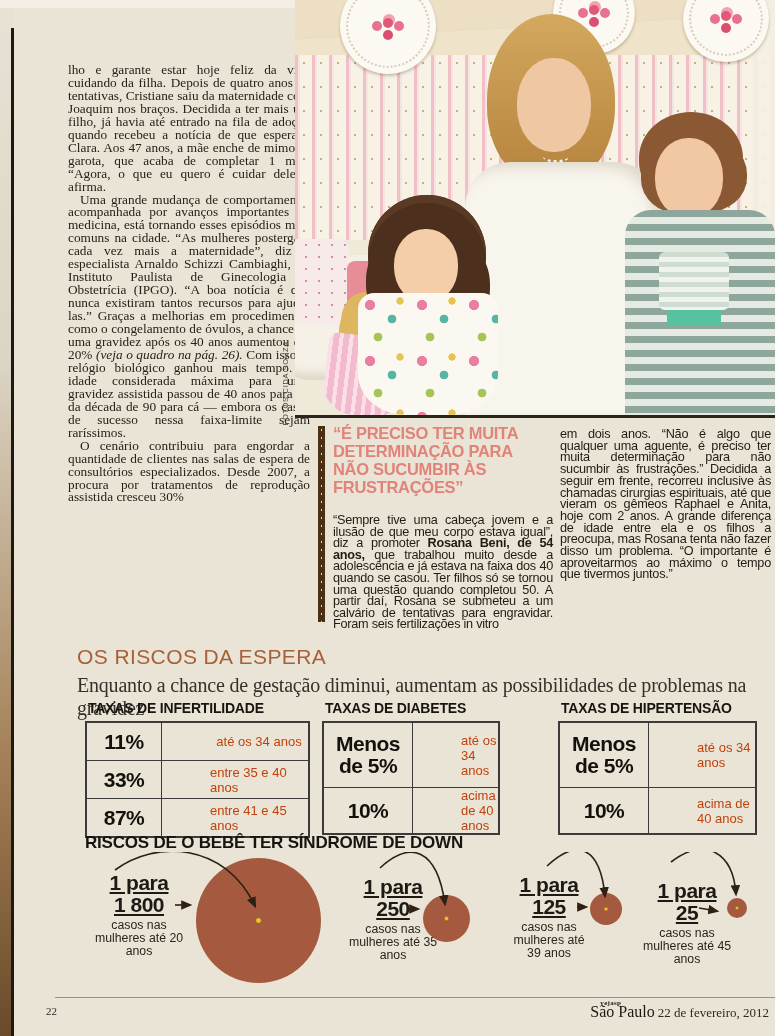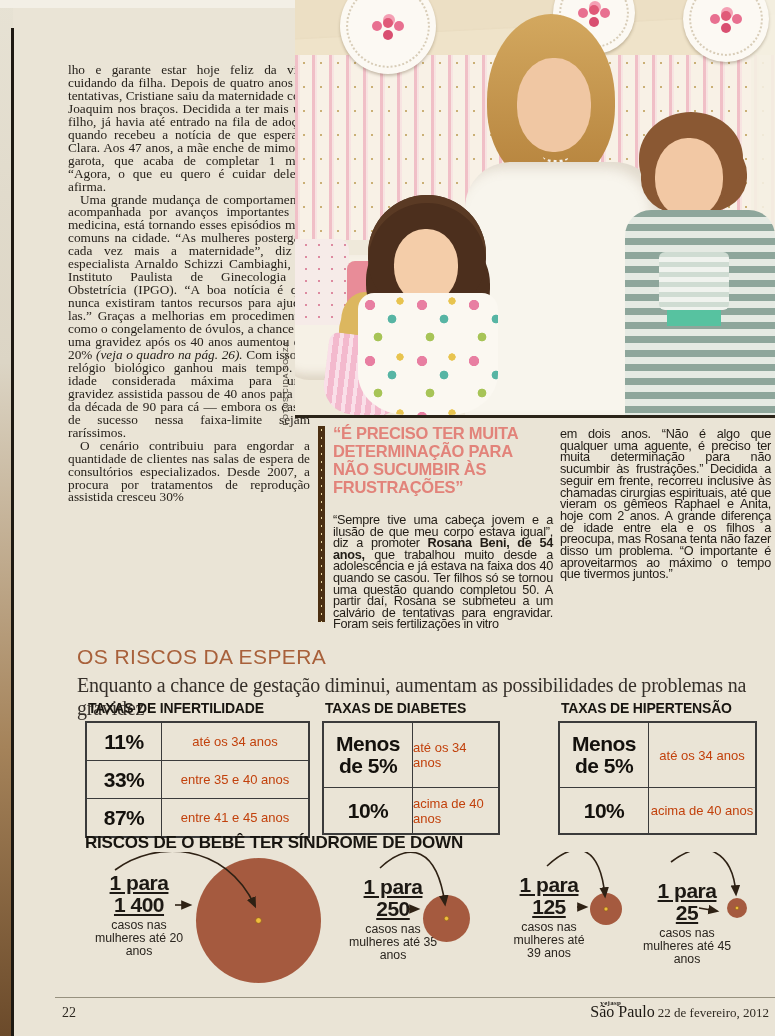--- a/index.html
+++ b/index.html
@@ -122,21 +122,21 @@
   
   .info-title{position:absolute;left:77px;top:645px;font-size:21px;letter-spacing:.4px;color:#a8603a;}
   .info-subtitle{position:absolute;left:77px;top:674px;font-size:20px;letter-spacing:-.2px;color:#36302а;font-family:Liberation Serif, serif;}
   .info-subtitle{color:#36302a;}
   .tblock{position:absolute;}
   .tb1{left:85px;top:700px;width:225px;}
   .tb2{left:322px;top:700px;width:178px;}
   .tb3{left:558px;top:700px;width:199px;}
   .ttitle{font-size:14px;font-weight:bold;letter-spacing:-.2px;margin:0 0 5px 3px;color:#181510;}
   .rtable{border:2px solid #3b3b3b;}
-  .trow{display:flex;border-top:1px solid #3b3b3b;}
+  .trow{display:flex;border-top:1px solid #3b3b3b;gap:48px;}
   .trow:first-child{border-top:none;}
   .tval{width:74px;border-right:1px solid #3b3b3b;display:flex;align-items:center;justify-content:center;
     font-weight:bold;font-size:21px;letter-spacing:-.5px;white-space:pre-line;text-align:center;line-height:22px;color:#14110d;}
   .tb2 .tval,.tb3 .tval{width:88px;}
   .tlab{flex:1;display:flex;align-items:center;justify-content:center;font-size:13px;color:#c2410c;}
   .rh-sm{height:37px;}
   .rh-lg{height:64px;}
   .rh-md{height:45px;}
 
   .down-title{position:absolute;left:85px;top:833px;font-size:17px;font-weight:bold;letter-spacing:-.2px;color:#181510;}
@@ -150,21 +150,21 @@
   .dt4{left:556px;top:28px;width:92px;}
   .dcircle{position:absolute;border-radius:50%;background:#a55a3f;}
   .dc1{left:111px;top:6px;width:125px;height:125px;}
   .dc2{left:338px;top:43px;width:47px;height:47px;}
   .dc3{left:505px;top:41px;width:32px;height:32px;}
   .dc4{left:642px;top:46px;width:20px;height:20px;}
   #down-arrows{position:absolute;left:0;top:0;pointer-events:none;}
 
   
   .footer-rule{position:absolute;left:55px;right:0;top:997px;height:1px;background:#97917f;}
-  .page-number{position:absolute;left:62px;top:1005px;font-family:"Liberation Serif",serif;font-size:14px;color:#2c2720;}
+  .page-number{position:absolute;left:46px;top:1005px;font-family:"Liberation Serif",serif;font-size:11px;color:#2c2720;}
   .footer-logo{position:absolute;right:6px;top:999px;text-align:left;color:#1d1914;}
   .logo-top{font-family:"Liberation Serif",serif;font-size:7px;font-weight:bold;margin:0 0 -4px 10px;letter-spacing:.3px;}
   .logo-main{font-family:"Liberation Serif",serif;font-size:16px;}
   .logo-date{font-size:13px;color:#2f2a22;margin-left:3px;}
 </style>
 </head>
 <body>
 
 <div class="binding"></div>
 <div class="binding-line"></div>
@@ -278,21 +278,21 @@
         <div class="tlab">acima de 40 anos</div>
       </div>
   </div>
 </div>
 
 <div class="down-title">RISCOS DE O BEBÊ TER SÍNDROME DE DOWN</div>
 
 <div id="down-canvas">
   <div class="dt dt1">
     <div class="ratio">1 para</div>
-    <div class="ratio">1 400</div>
+    <div class="ratio">1 800</div>
     <div class="cap">casos nas mulheres até 20 anos</div>
   </div>
   <div class="dt dt2">
     <div class="ratio">1 para</div>
     <div class="ratio">250</div>
     <div class="cap">casos nas mulheres até 35 anos</div>
   </div>
   <div class="dt dt3">
     <div class="ratio">1 para</div>
     <div class="ratio">125</div>

